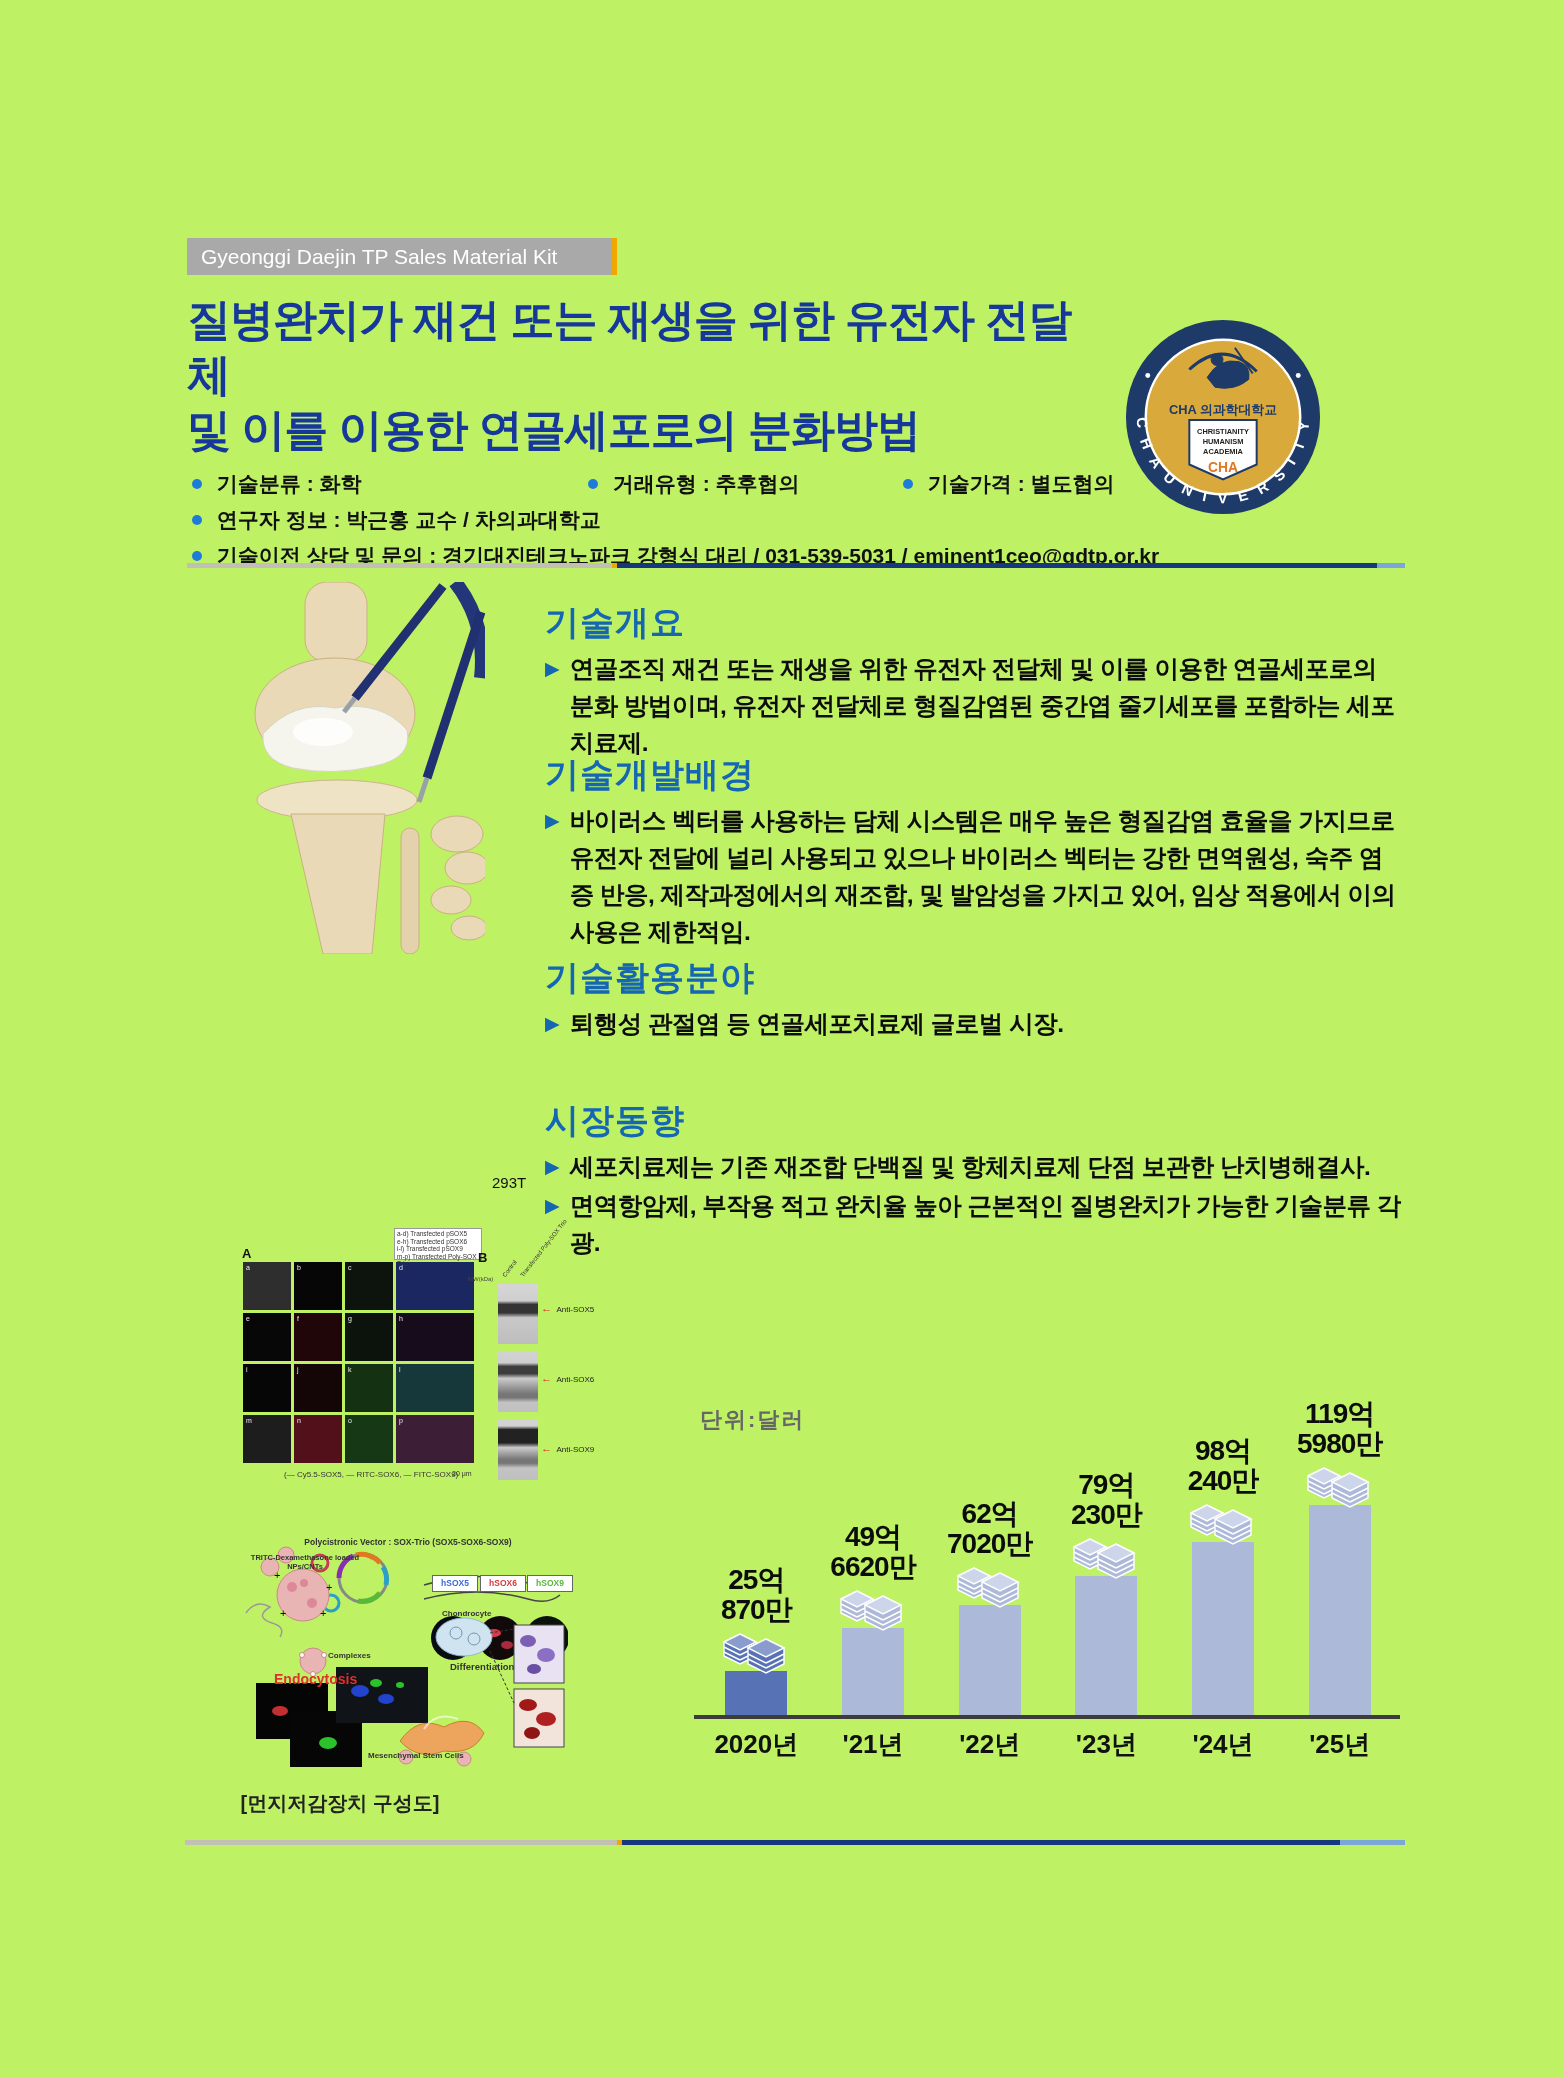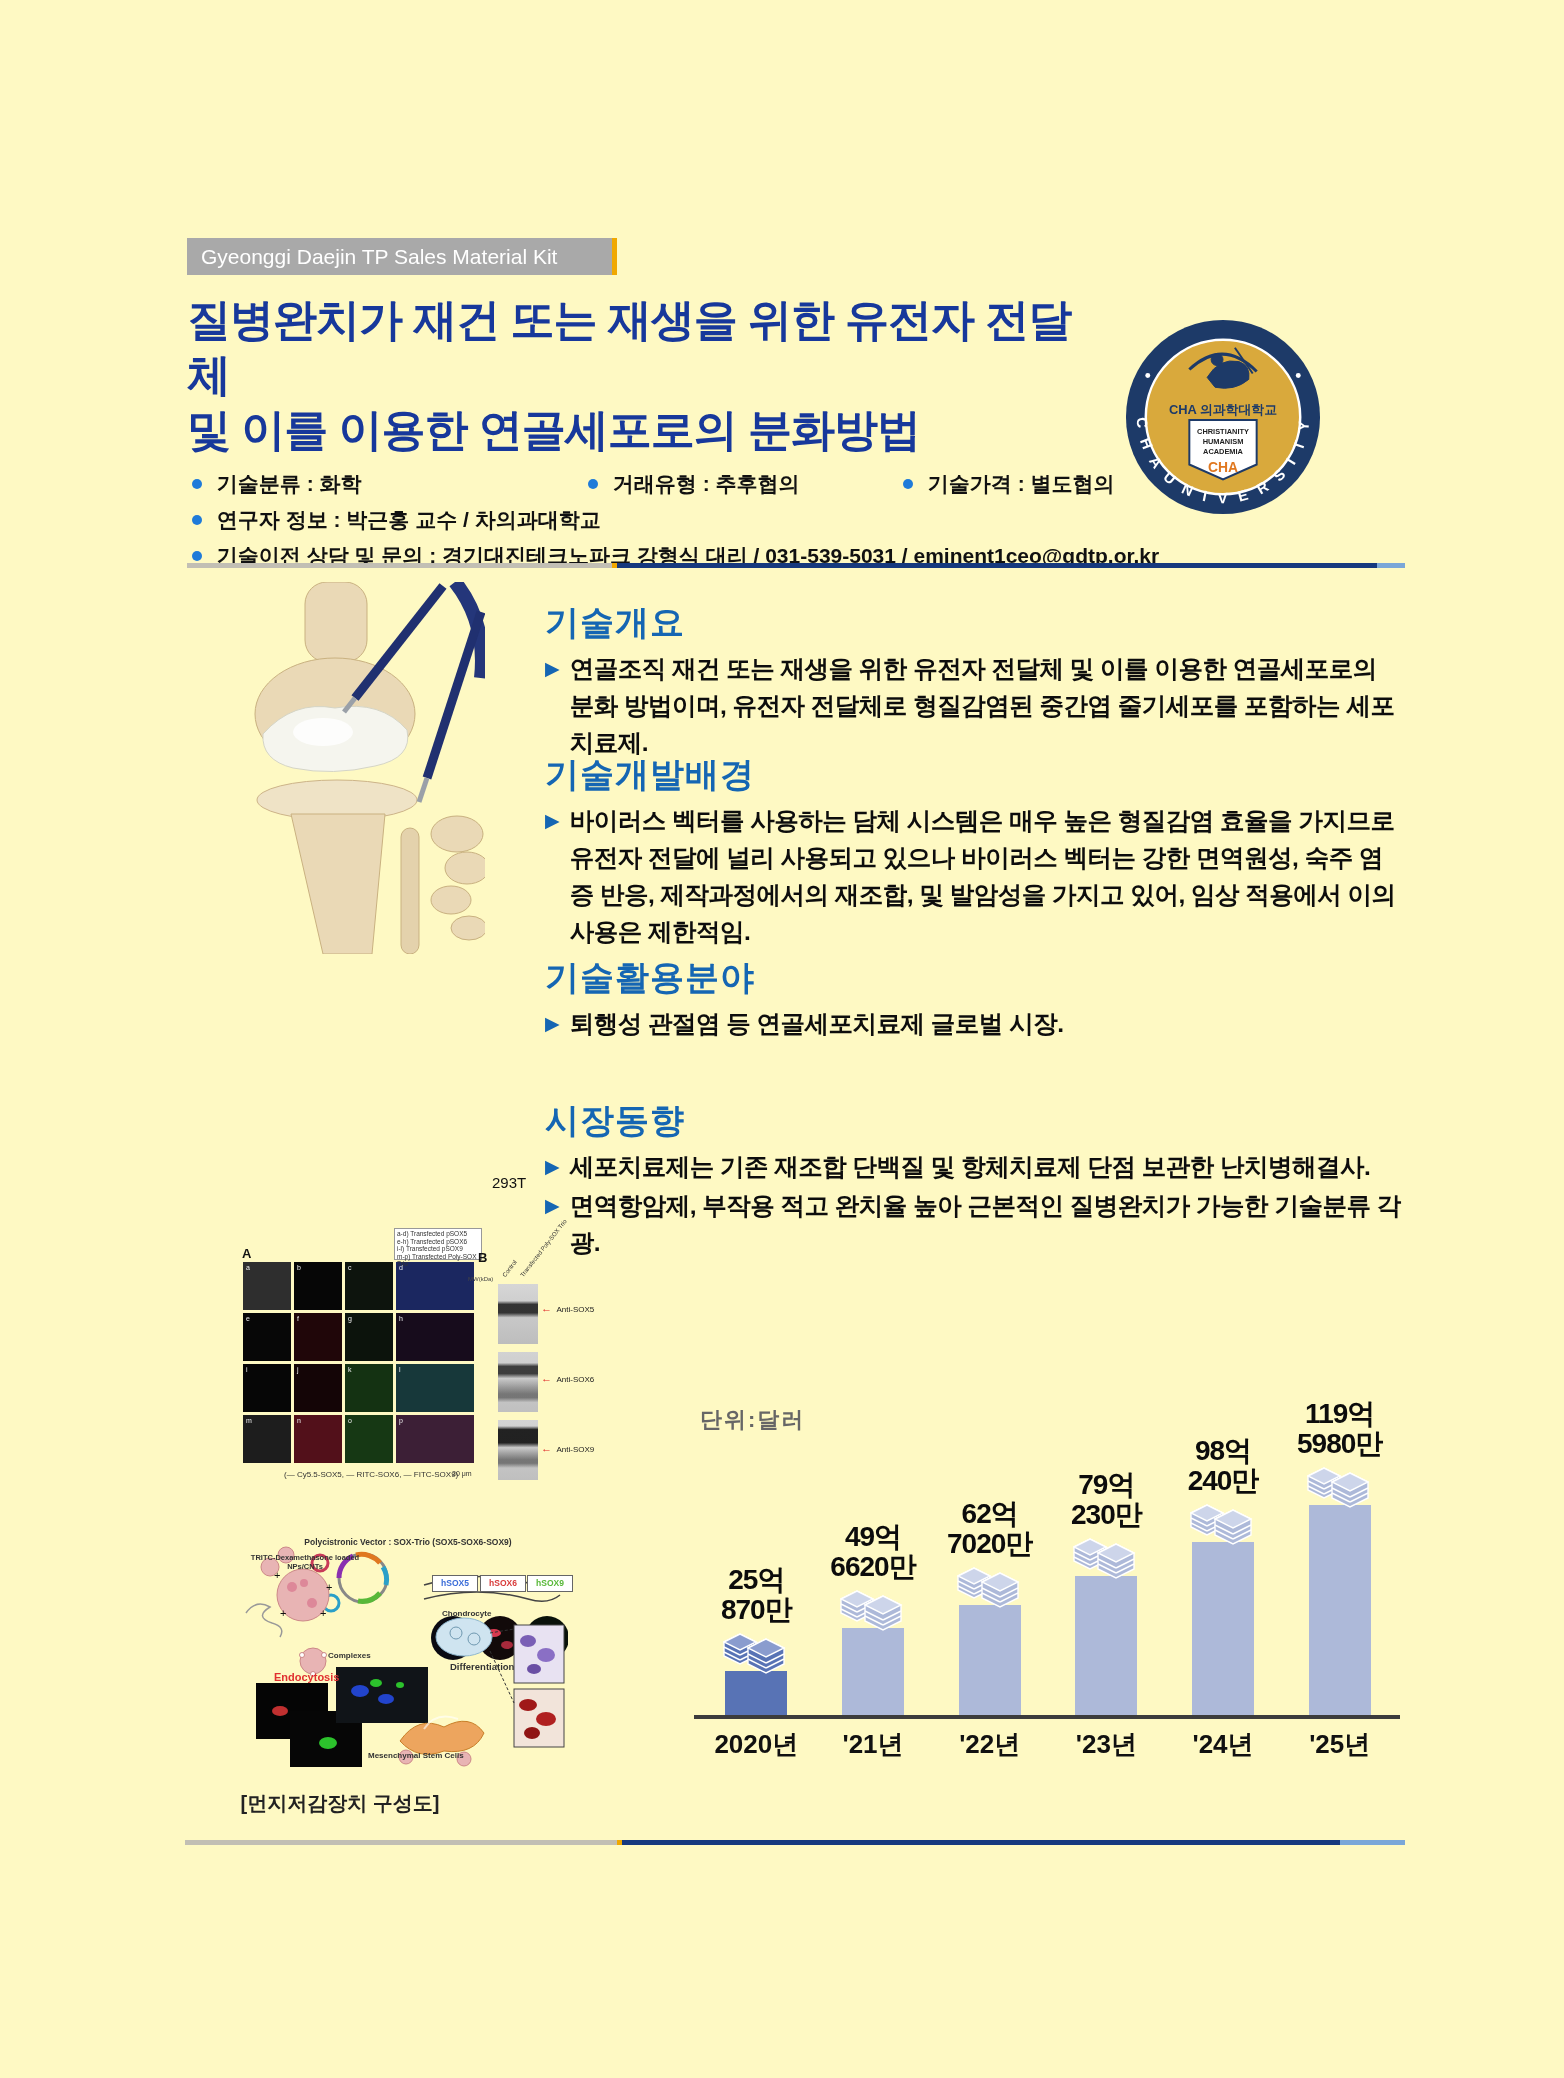--- a/index.html
+++ b/index.html
@@ -1,16 +1,16 @@
 <!DOCTYPE html>
 <html><head>
 <meta charset="utf-8">
 <style>
   html,body{margin:0;padding:0;background:#fff;}
-  .page{position:relative;width:1564px;height:2078px;background:#fef9c3;overflow:hidden;
+  .page{position:relative;width:1564px;height:2078px;background:#bef264;overflow:hidden;
         font-family:"Liberation Sans","DejaVu Sans",sans-serif;color:#111;}
   .abs{position:absolute;}
 
   
   .hdr-gray{left:187px;top:238px;width:425px;height:37px;background:#a9a9a9;
             color:#fff;font-size:21px;display:flex;align-items:center;padding-left:14px;box-sizing:border-box;}
   .hdr-accent{left:612px;top:238px;width:5px;height:37px;background:#f0a800;}
   .hdr-blue{left:617px;top:238px;width:788px;height:37px;
             background:linear-gradient(90deg,#143f8f 0%,#1a55a8 45%,#5a97d0 100%);
             border-top:4px solid #0e2f6b;box-sizing:border-box;
@@ -341,21 +341,21 @@
         <ellipse cx="304" cy="200" rx="8" ry="6" fill="#901414"></ellipse>
       <line x1="262" y1="100" x2="286" y2="96" stroke="#333" stroke-dasharray="3,2"></line>
       <line x1="262" y1="118" x2="286" y2="170" stroke="#333" stroke-dasharray="3,2"></line>
     </svg>
     <span class="schem-label" style="left:60px;top:4px;width:240px;text-align:center;font-size:8.5px;">Polycistronic Vector : SOX-Trio (SOX5-SOX6-SOX9)</span>
     <span class="schem-label" style="left:22px;top:20px;width:110px;font-size:7.5px;text-align:center;">TRITC-Dexamethasone loaded NPs/CNTs</span>
     <span class="gene" style="left:204px;color:#3a6cd8;">hSOX5</span>
     <span class="gene" style="left:252px;color:#d83a3a;">hSOX6</span>
     <span class="gene" style="left:300px;left:299px;color:#58b838;">hSOX9</span>
     <span class="schem-label" style="left:100px;top:118px;font-size:8px;">Complexes</span>
-    <span class="schem-label" style="left:46px;top:138px;font-size:11px;color:#e03030;">Endocytosis</span>
+    <span class="schem-label" style="left:46px;top:138px;font-size:14px;color:#e03030;">Endocytosis</span>
     <span class="schem-label" style="left:222px;top:128px;font-size:9.5px;">Differentiation</span>
     <span class="schem-label" style="left:214px;top:76px;font-size:8px;">Chondrocyte</span>
     <span class="schem-label" style="left:140px;top:218px;font-size:8px;">Mesenchymal Stem Cells</span>
   </div>
 
   <div class="abs chart">
     <div class="unit">단위:달러</div>
     <div class="chart-cols" id="chart-cols">
         <div class="chart-col">
           <div class="bar-value">25억<br>870만</div>

